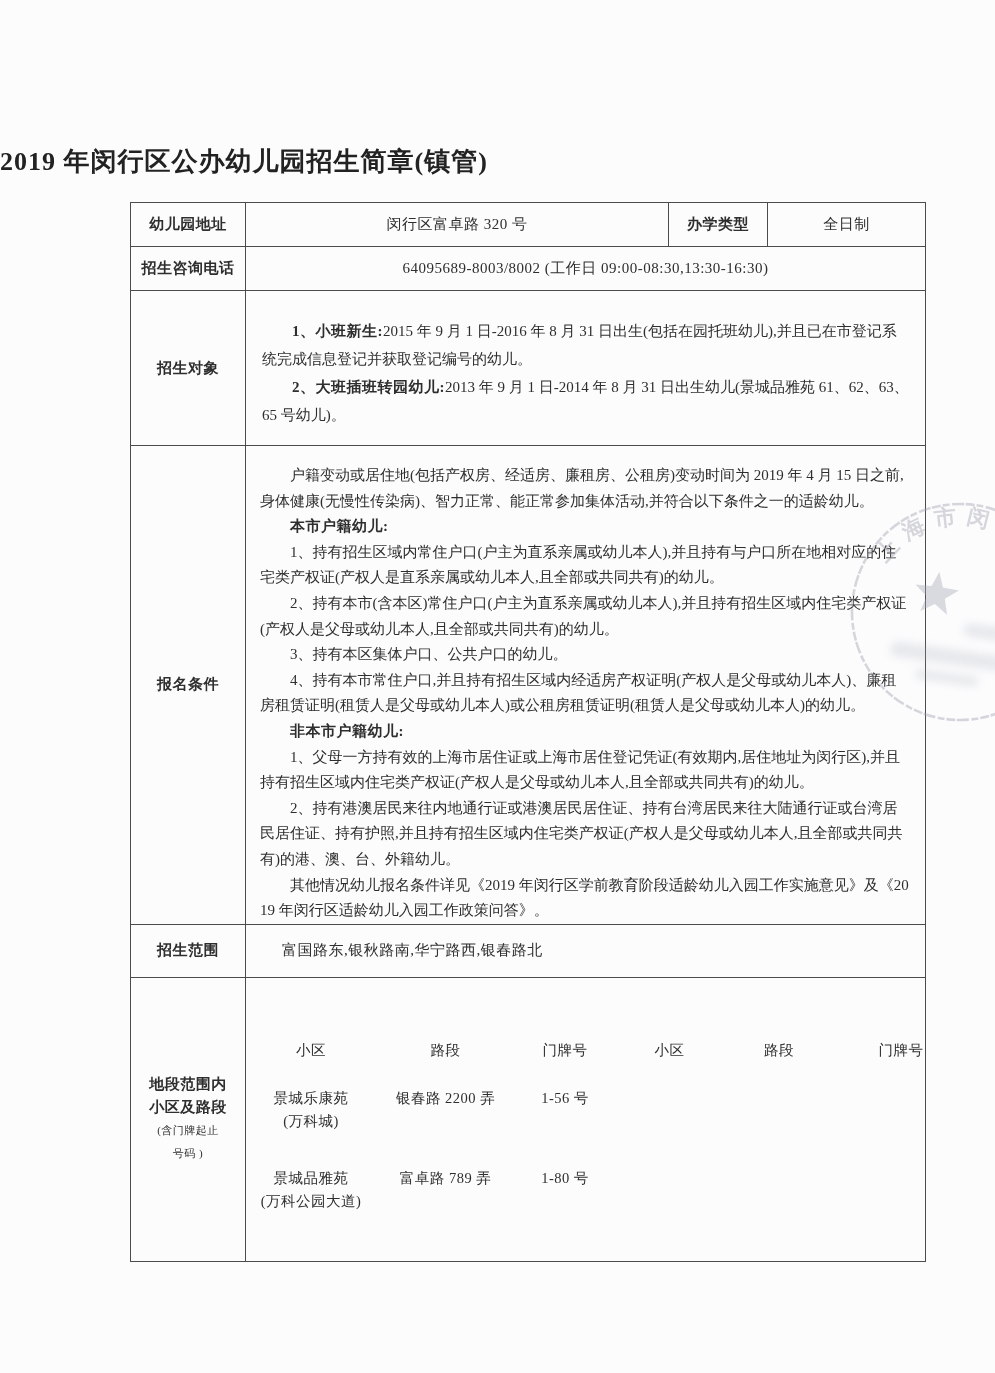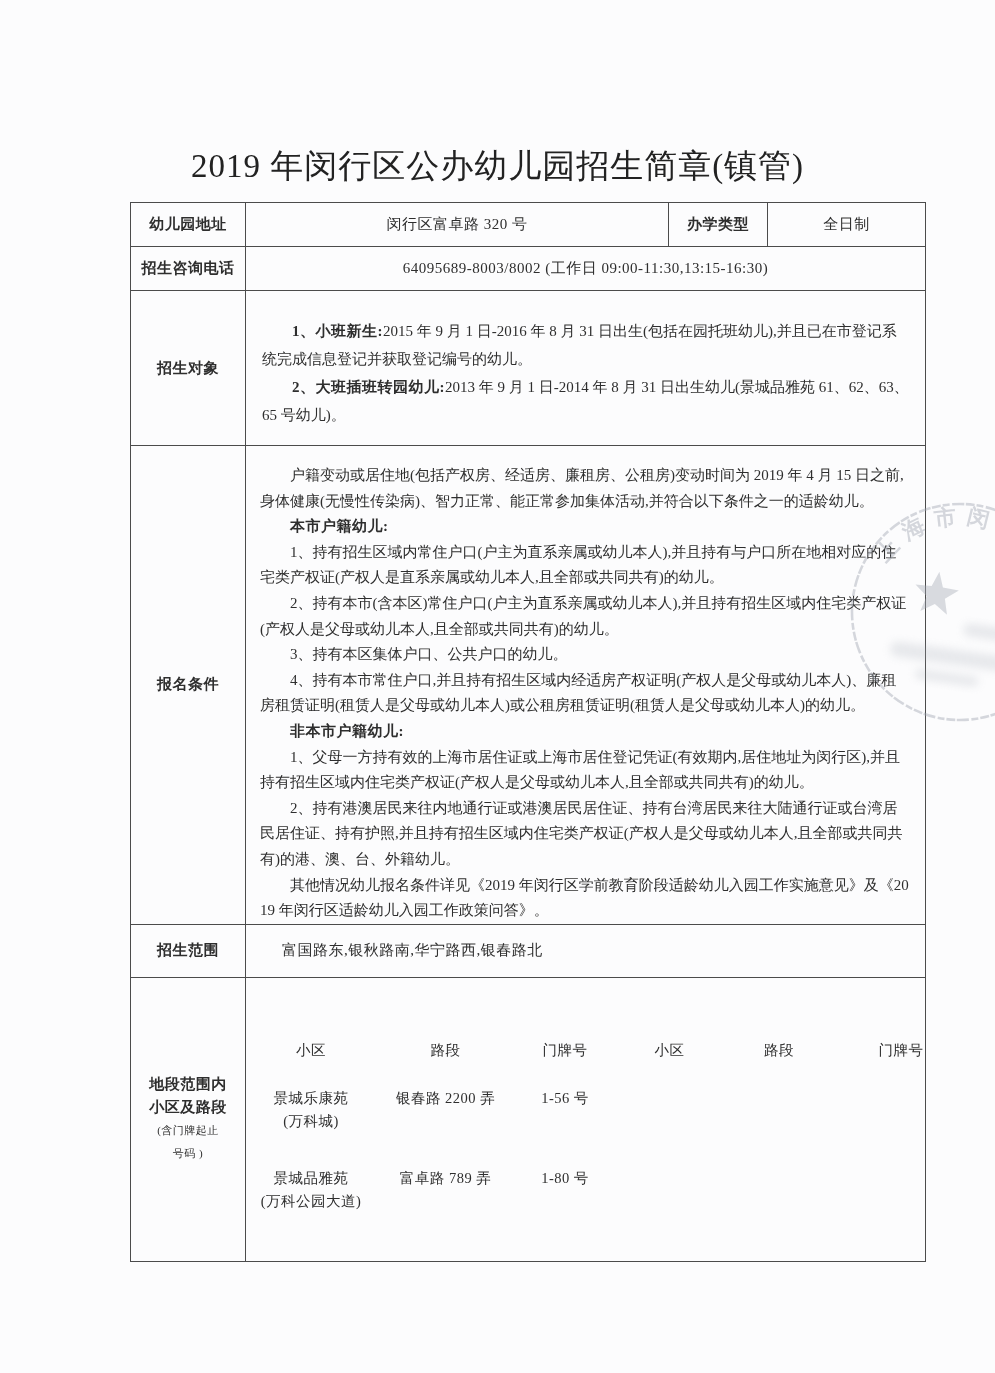--- a/index.html
+++ b/index.html
@@ -5,21 +5,21 @@
   html,body{margin:0;padding:0;}
   body{
     width:995px;height:1373px;position:relative;overflow:hidden;
     background:#fcfcfd;
     font-family:"Liberation Serif","DejaVu Serif",serif;
     color:#2e2e2e;
     -webkit-font-smoothing:antialiased;
   }
   .page-title{
     position:absolute;top:144px;left:0;width:100%;
-    text-align:center;font-size:33px;font-weight:normal;letter-spacing:1px;
+    text-align:left;font-size:26px;font-weight:bold;letter-spacing:1px;
     color:#222;
   }
   table.main{
     position:absolute;left:130px;top:202px;width:795px;
     border-collapse:collapse;table-layout:fixed;
   }
   table.main td{
     border:1.6px solid #4b4b4b;
     font-size:15px;vertical-align:middle;padding:0;
     word-break:break-all;
@@ -57,21 +57,21 @@
   </colgroup>
   <tbody>
   <tr style="height:44px">
     <td class="lab">幼儿园地址</td>
     <td class="val-center">闵行区富卓路 320 号</td>
     <td class="lab">办学类型</td>
     <td class="val-center">全日制</td>
   </tr>
   <tr style="height:44px">
     <td class="lab">招生咨询电话</td>
-    <td class="val-center" colspan="3">64095689-8003/8002 (工作日 09:00-11:30,13:15-16:30)</td>
+    <td class="val-center" colspan="3">64095689-8003/8002 (工作日 09:00-08:30,13:30-16:30)</td>
   </tr>
   <tr style="height:141px">
     <td class="lab">招生对象</td>
     <td class="target-cell" colspan="3">
       <div class="inner">
             <p class="para"><b>1、小班新生:</b>2015 年 9 月 1 日-2016 年 8 月 31 日出生(包括在园托班幼儿),并且已在市登记系统完成信息登记并获取登记编号的幼儿。</p>
             <p class="para"><b>2、大班插班转园幼儿:</b>2013 年 9 月 1 日-2014 年 8 月 31 日出生幼儿(景城品雅苑 61、62、63、65 号幼儿)。</p>
           </div>
     </td>
   </tr>

